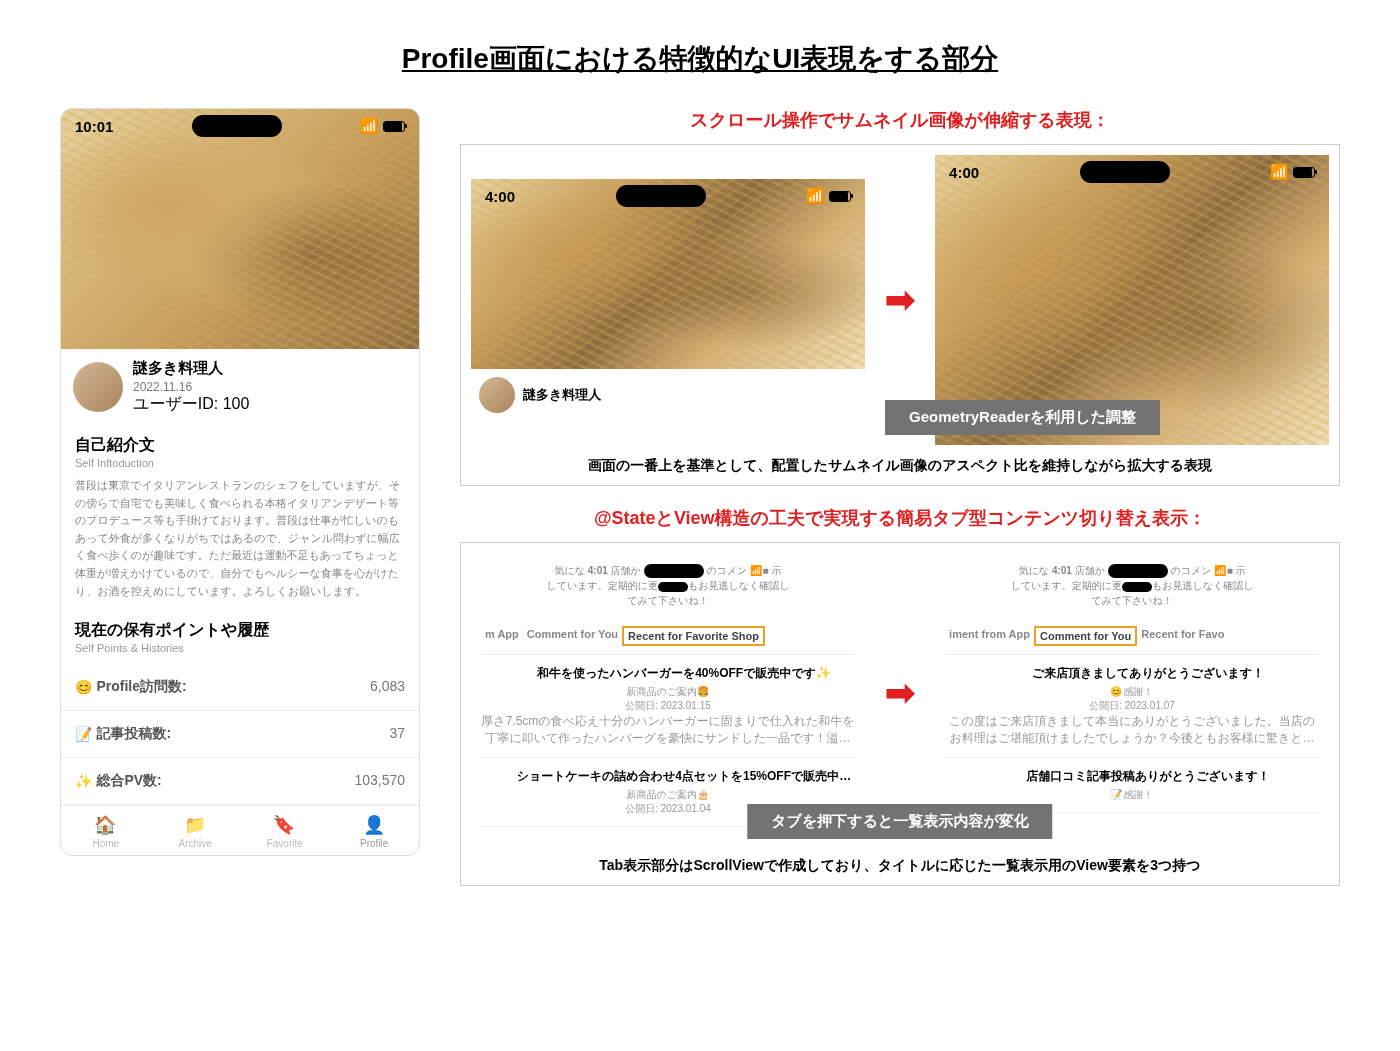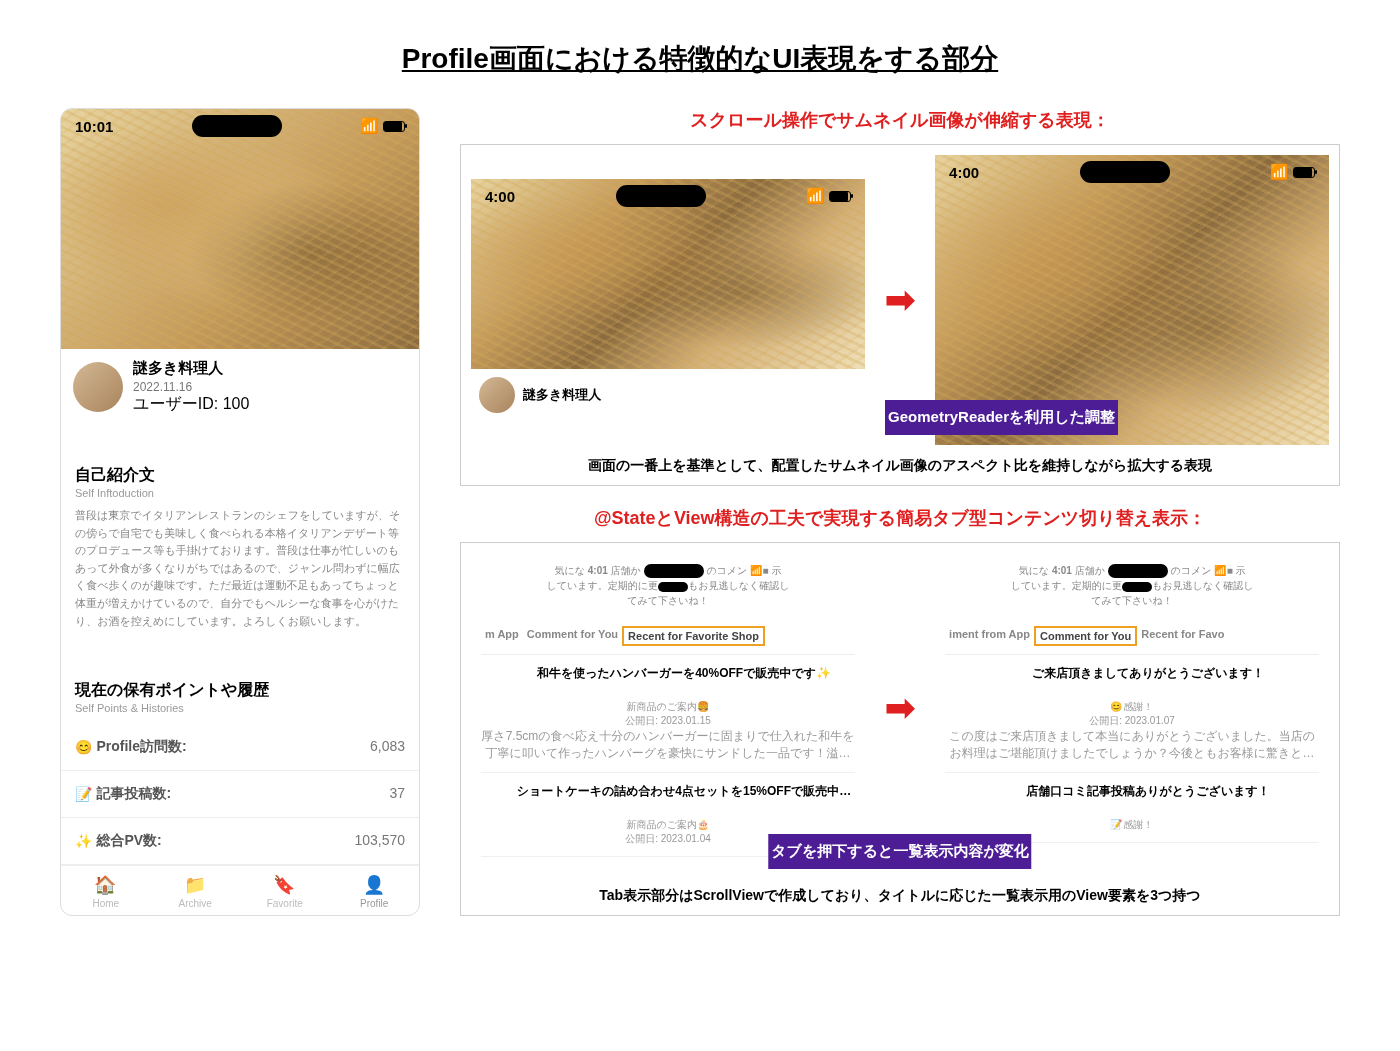--- a/index.html
+++ b/index.html
@@ -100,21 +100,21 @@
       border-radius: 25px;
       background: linear-gradient(135deg, #d4b896 0%, #a8845c 100%);
       flex-shrink: 0;
     }
     .profile-info { flex: 1; }
     .profile-name { font-size: 15px; font-weight: 700; }
     .profile-date { font-size: 12px; color: #777; margin-top: 2px; }
     .profile-id { font-size: 16px; color: #000000; }
     
     .section { padding: 10px 14px; }
-    .section-title { font-size: 16px; font-weight: 700; margin-top: 30px; }
+    .section-title { font-size: 16px; font-weight: 700; }
     .section-sub { font-size: 11px; color: #999; margin-top: 1px; }
     .intro-text { font-size: 11px; color: #888; line-height: 1.6; margin-top: 8px; }
     
     .stat-row {
       display: flex;
       justify-content: space-between;
       padding: 14px;
       border-bottom: 1px solid #eee;
       font-size: 14px;
     }
@@ -185,25 +185,25 @@
     .mini-name { font-size: 13px; font-weight: 700; }
     
     .arrow-red {
       color: #e02020;
       font-size: 36px;
       font-weight: bold;
       align-self: center;
     }
     
     .blue-label {
-      background: #4c1d95;
+      background: #737373;
       color: #fff;
       font-size: 15px;
       font-weight: 700;
-      padding: 8px 3px;
+      padding: 8px 24px;
       display: inline-block;
       position: absolute;
       z-index: 5;
     }
     .panel-caption {
       font-size: 14px;
       font-weight: 700;
       margin-top: 12px;
     }
     
@@ -226,21 +226,21 @@
     .tab-chip { padding: 2px 4px; font-weight: 600; }
     .tab-chip.selected {
       border: 2px solid #f0a020;
       color: #444;
     }
     .content-item {
       padding: 10px 0;
       border-bottom: 1px solid #f0f0f0;
     }
     .ci-title { font-size: 12px; font-weight: 700; margin-left: 32px; }
-    .ci-sub { font-size: 10px; color: #999; margin-top: 18px; }
+    .ci-sub { font-size: 10px; color: #999; margin-top: 3px; }
     .ci-date { font-size: 10px; color: #999; }
     .ci-desc { font-size: 12px; color: #999; line-height: 1.4; }
   </style>
 </head>
 <body>
 
 <h1 class="page-title">Profile画面における特徴的なUI表現をする部分</h1>
 
 <div class="container">
 

